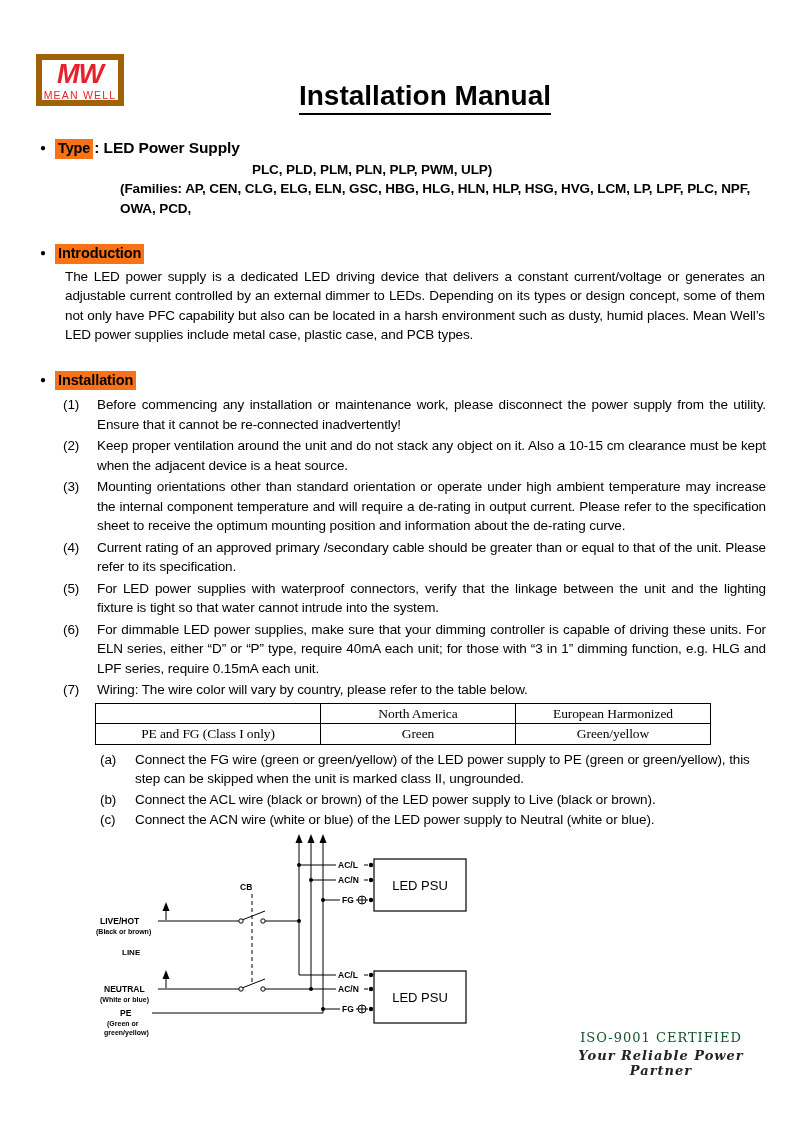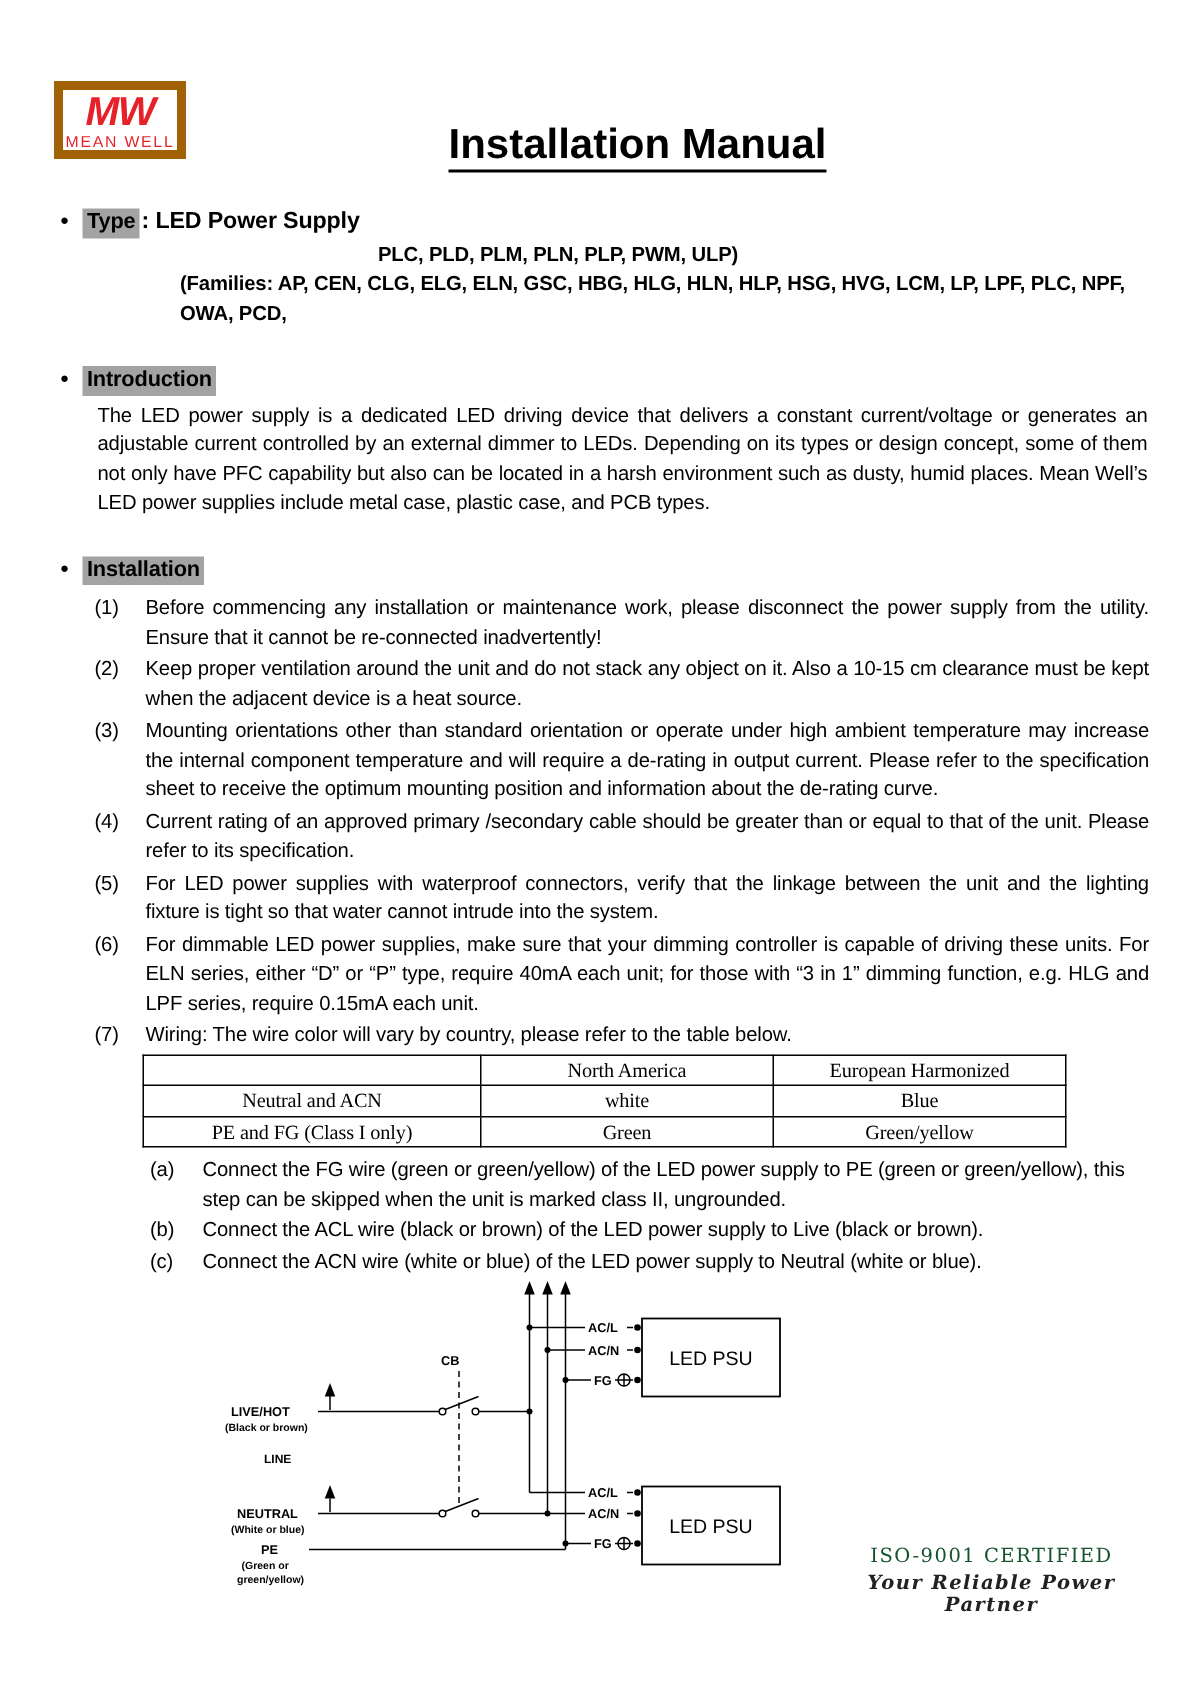--- a/index.html
+++ b/index.html
@@ -16,38 +16,38 @@
   
   .title { position:absolute; top:80px; left:24px; width:100%; text-align:center; margin:0;
            font-size:28px; font-weight:bold; }
   .title span { display:inline-block; border-bottom:2.5px solid #000; padding-bottom:1px; }
 
   
   .content { position:absolute; left:40px; top:138px; width:726px; font-size:13.5px;
              line-height:19.5px; letter-spacing:-0.1px; }
   .h-row { display:flex; align-items:baseline; }
   .bullet { font-size:10px; margin-right:9px; position:relative; top:-2px; flex:none; }
-  .h-label { background:#a3a3a3; font-weight:bold; font-size:14.5px; padding:0 3px; }
+  .h-label { background:#f97316; font-weight:bold; font-size:14.5px; padding:0 3px; }
   .type-value { font-weight:bold; font-size:15.5px; margin-left:1px; }
   .families { font-weight:bold; }
   .fam1 { margin-left:80px; }
   .fam2 { margin-left:212px; }
   .sec { margin-top:26px; }
   .intro-body { margin:2px 0 0 25px; width:700px; text-align:justify; }
   .items { margin-top:4px; }
   .item { display:flex; margin-left:23px; margin-bottom:2px; }
   .item-num { flex:none; width:34px; }
   .item-text { flex:1; text-align:justify; }
   .wire-table { border-collapse:collapse; table-layout:fixed; margin:3px 0 5px 55px; }
   .wire-table td { border:1px solid #000; height:19px; text-align:center; font-size:13.5px;
                    padding:0 4px; overflow:hidden;font-family:Liberation Serif, serif; }
   .sub-item { display:flex; margin-left:60px; margin-bottom:1px; }
   .sub-num { flex:none; width:35px; }
   .sub-text { flex:1; }
-  .diagram-wrap { margin:4px 0 0 108px; width:430px; }
+  .diagram-wrap { margin:4px 0 0 54px; width:430px; }
 
   
   .footer { position:absolute; left:545px; top:1030px; width:232px; text-align:center; }
   .footer-iso { font-family:"DejaVu Serif", serif; font-size:13px; letter-spacing:1px; color:#14532d; }
   .footer-slogan { font-family:"DejaVu Serif", serif; font-style:italic; font-weight:bold;
                    font-size:13px; letter-spacing:1px; color:#222; margin-top:3px; }
 
   svg text { letter-spacing:0; }
 </style>
 </head>
@@ -118,25 +118,20 @@
       <colgroup>
           <col style="width:225px">
           <col style="width:195px">
           <col style="width:195px">
         </colgroup>
       <tbody>
           <tr>
         <td></td>
         <td>North America</td>
         <td>European Harmonized</td>
-      </tr>
-      <tr>
-        <td>Neutral and ACN</td>
-        <td>white</td>
-        <td>Blue</td>
       </tr>
       <tr>
         <td>PE and FG (Class I only)</td>
         <td>Green</td>
         <td>Green/yellow</td>
       </tr>
     </tbody>
       </table>
 
     <div class="sub-item">

